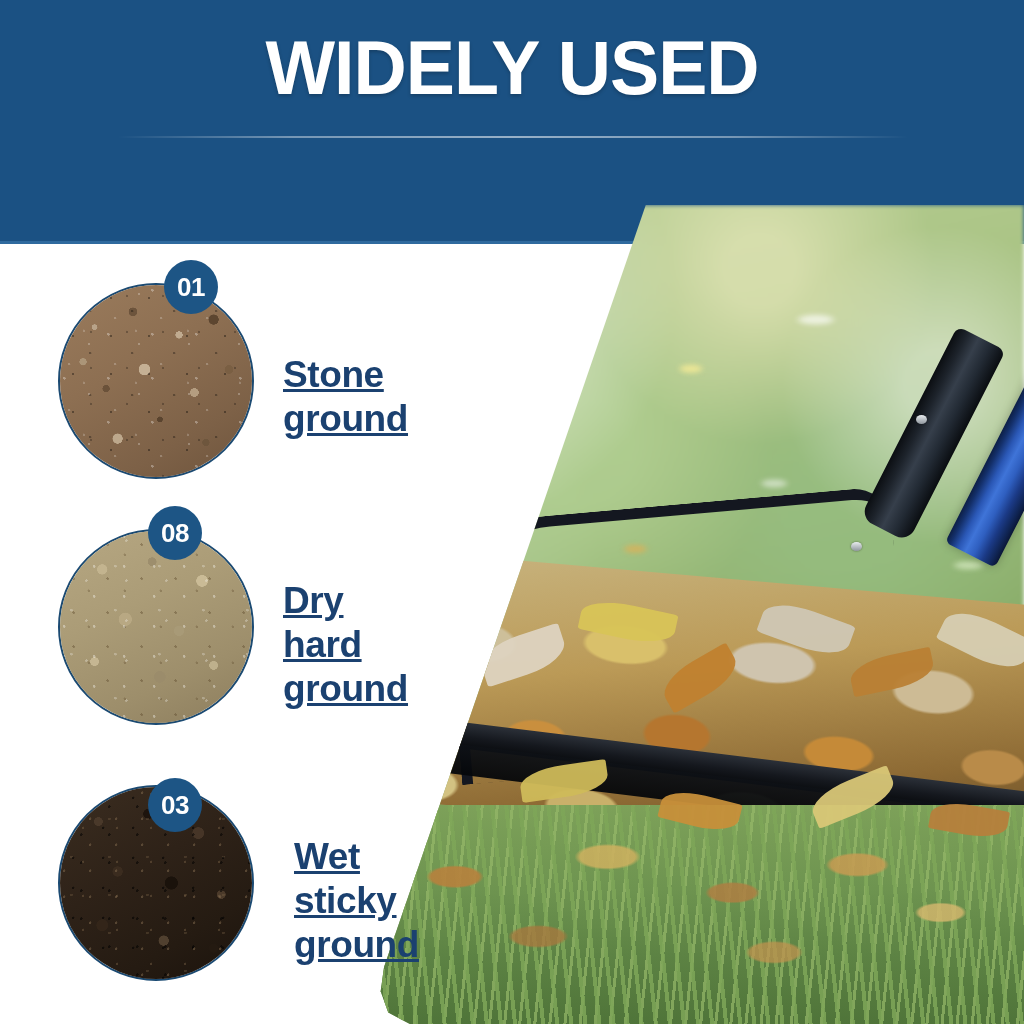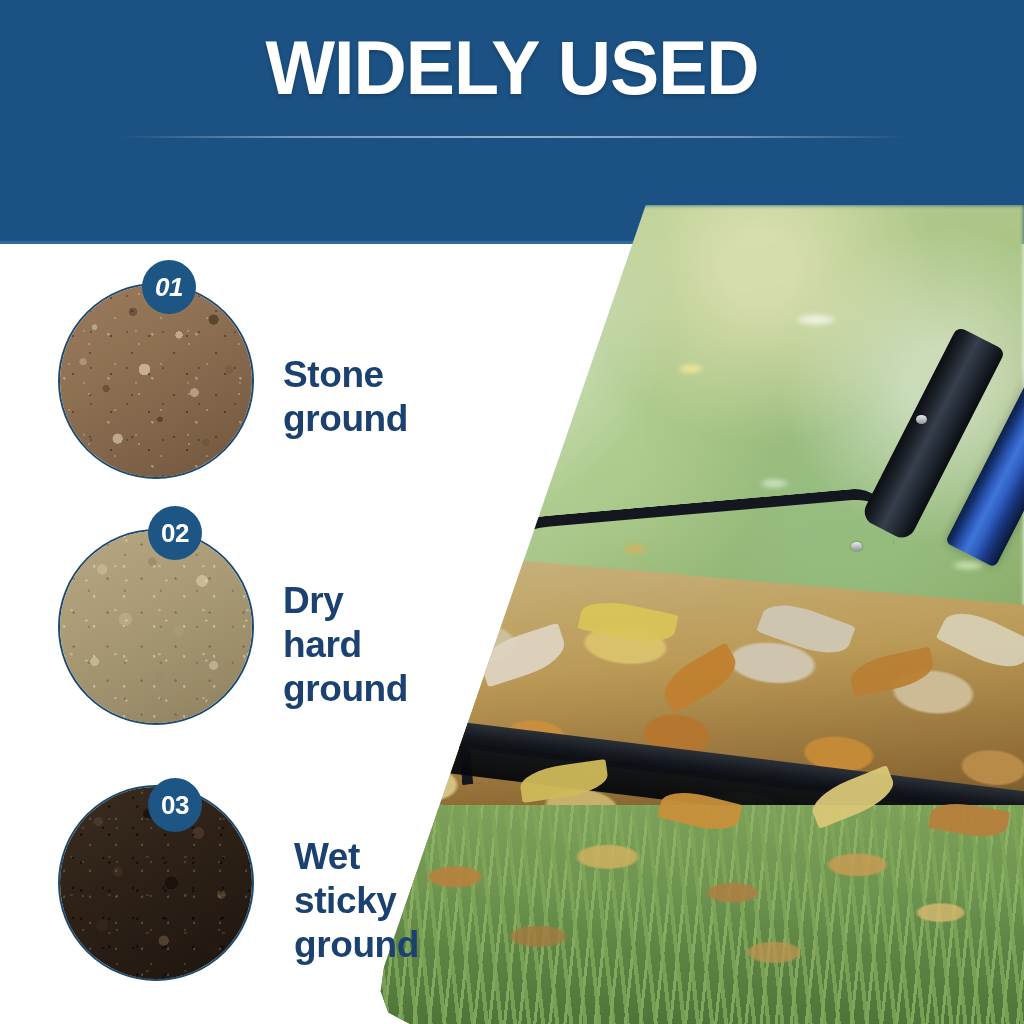--- a/index.html
+++ b/index.html
@@ -352,26 +352,27 @@
   .soil-label {
     position: absolute;
     color: #1b4170;
     font-family: "Liberation Sans", sans-serif;
     font-weight: bold;
     font-size: 37px;
     line-height: 44px;
     letter-spacing: -0.4px;
     white-space: pre-line;
     z-index: 4;
+    text-decoration: underline;
   }
 
   
   #soil-item-1 { left: 58px; top: 260px; }
   #soil-item-1 .soil-circle { left: 0; top: 23px; }
-  #soil-item-1 .soil-badge  { left: 84px; top: 0px; font-style: italic; }
+  #soil-item-1 .soil-badge  { left: 106px; top: 0px; }
   #soil-item-1 .soil-label  { left: 225px; top: 93px; }
 
   #soil-item-2 { left: 58px; top: 506px; }
   #soil-item-2 .soil-circle { left: 0; top: 23px; }
   #soil-item-2 .soil-badge  { left: 90px; top: 0px; }
   #soil-item-2 .soil-label  { left: 225px; top: 73px; }
 
   #soil-item-3 { left: 58px; top: 762px; }
   #soil-item-3 .soil-circle { left: 0; top: 23px; }
   #soil-item-3 .soil-badge  { left: 90px; top: 16px; }
@@ -424,21 +425,21 @@
     </div>
     <div class="soil-badge">01</div>
     <div class="soil-label">Stone ground</div>
   </div>
 
   <div class="soil-item" id="soil-item-2">
     <div class="soil-circle">
       <div class="soil-texture" id="soil-texture-2"></div>
       <div class="soil-texture" id="soil-texture-2-grain"></div>
     </div>
-    <div class="soil-badge">02</div>
+    <div class="soil-badge">08</div>
     <div class="soil-label">Dry hard
 ground</div>
   </div>
 
   <div class="soil-item" id="soil-item-3">
     <div class="soil-circle">
       <div class="soil-texture" id="soil-texture-3"></div>
       <div class="soil-texture" id="soil-texture-3-grain"></div>
     </div>
     <div class="soil-badge">03</div>

